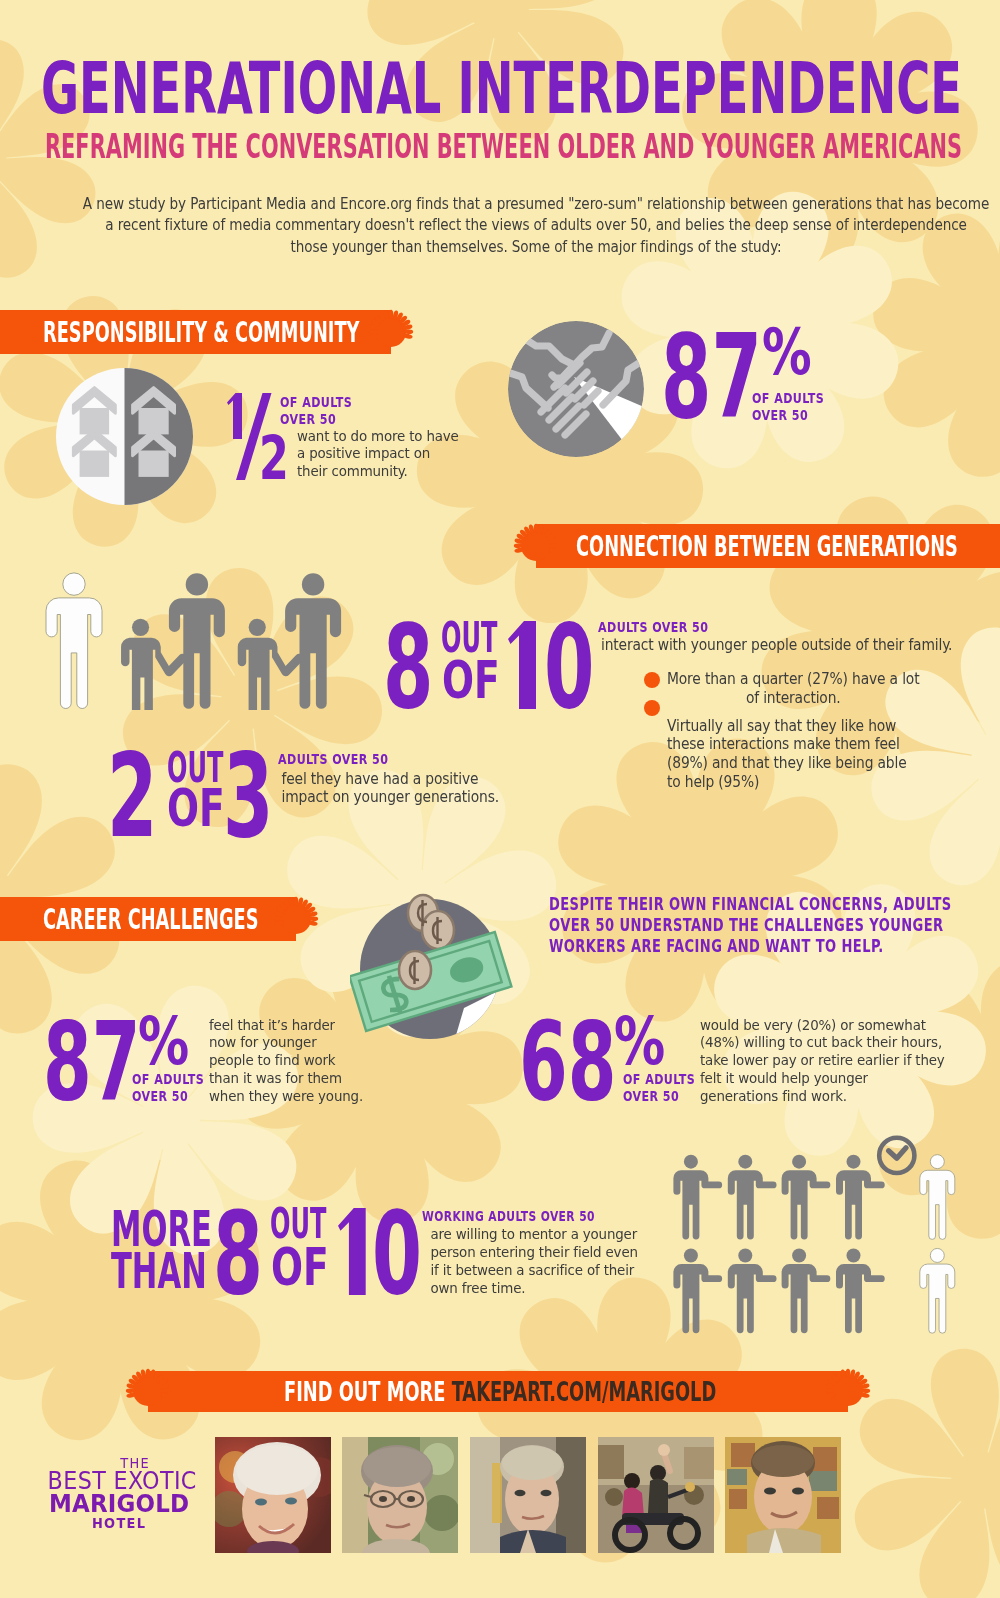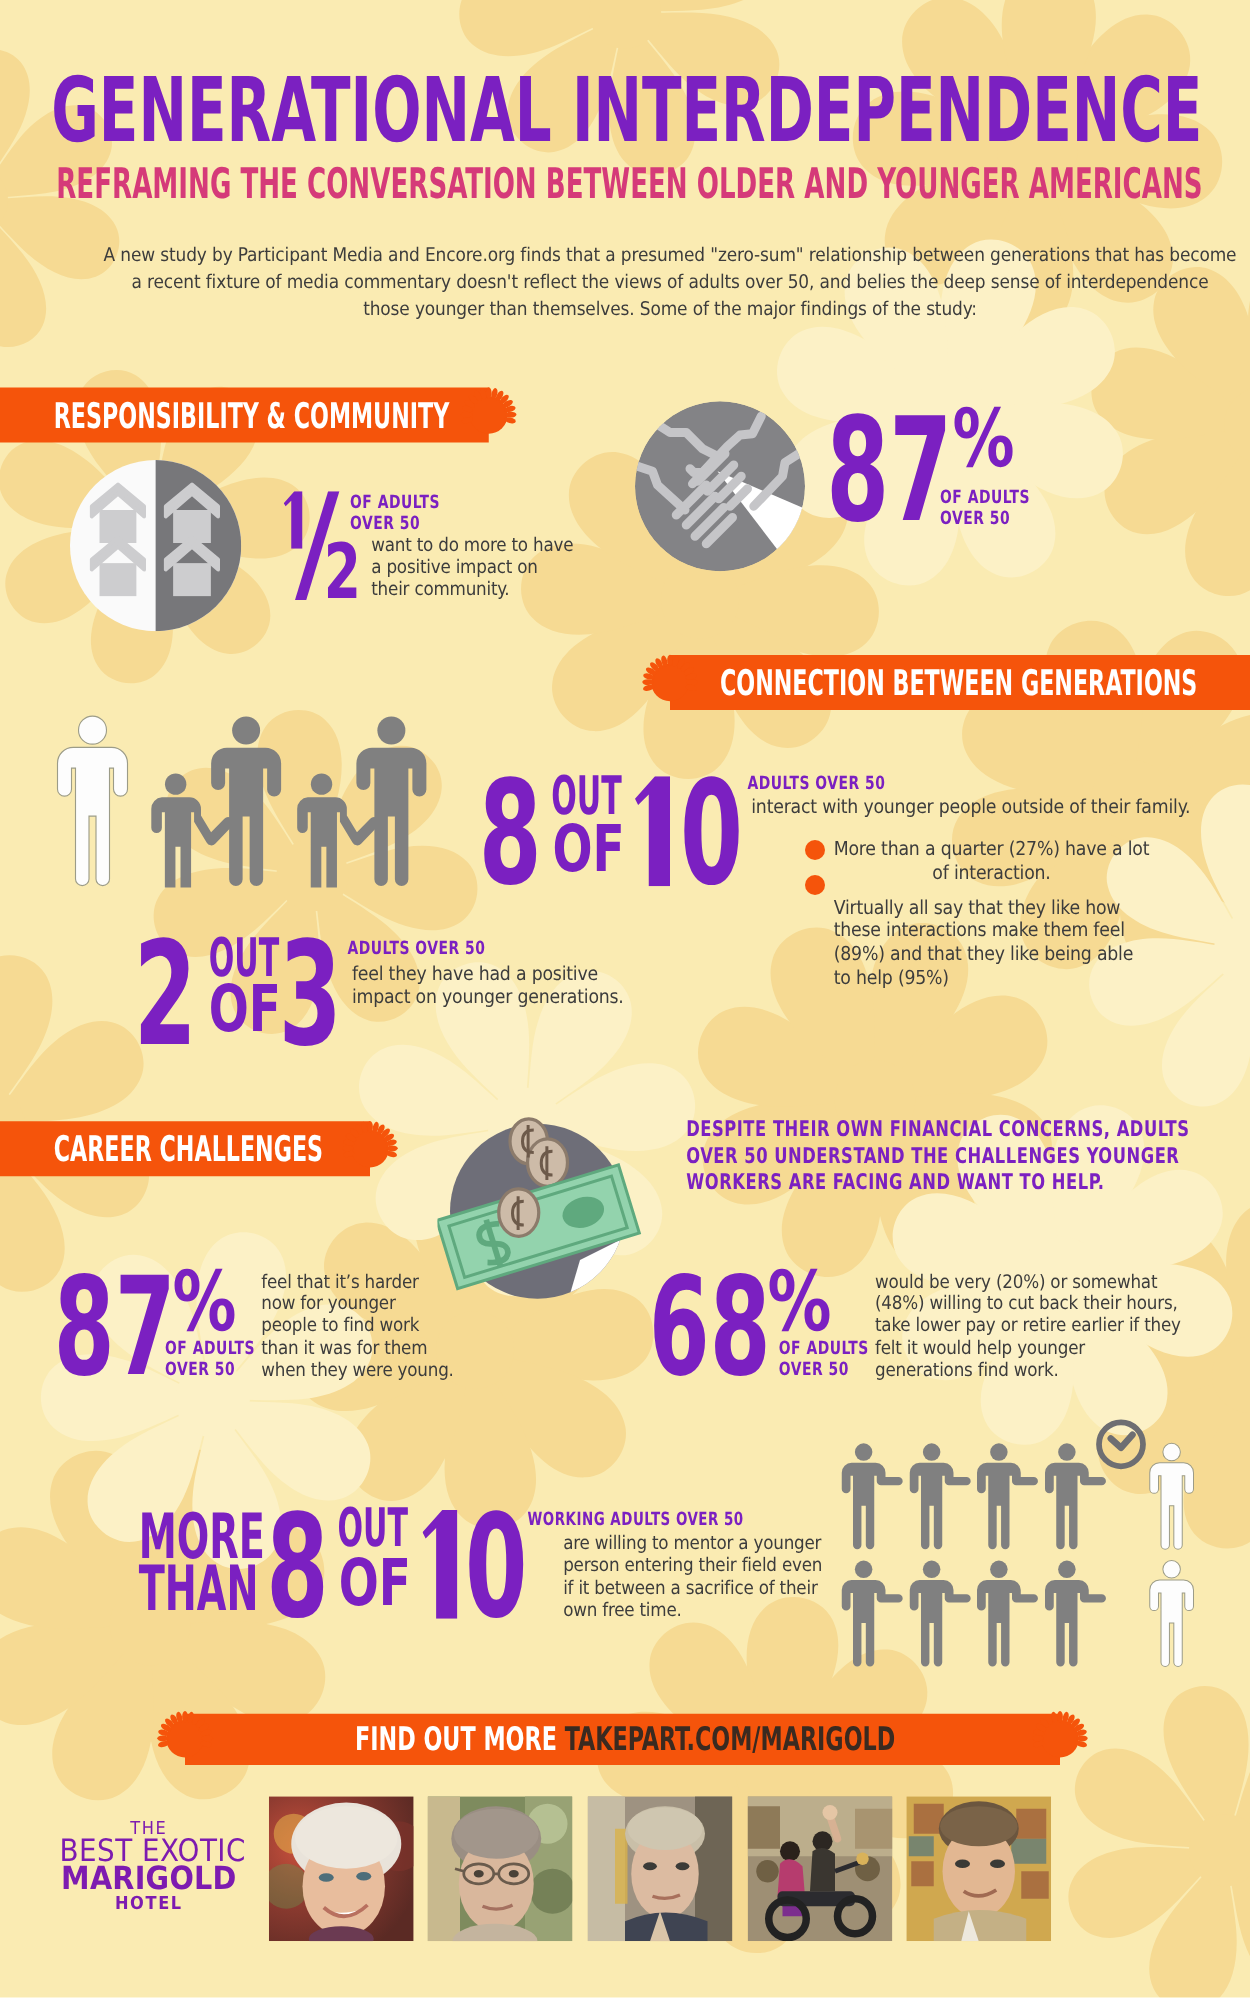--- a/index.html
+++ b/index.html
@@ -379,21 +379,21 @@
   <div class="qual" style="left:270.3px;top:1203.2px;font-size:42.5px;line-height:42.5px;transform:scaleX(0.629);letter-spacing:0;">OUT</div>
   <div class="qual" style="left:270.7px;top:1241.5px;font-size:51.7px;line-height:51.7px;transform:scaleX(0.810);letter-spacing:0;">OF</div>
   <div class="big one-glyph" style="left:338.3px;top:1207.5px;width:80px;height:87px;">
     <svg viewBox="0 0 80 87" width="80" height="87">
       <path d="M0 17.8 L15.8 0 L27.7 0 L27.7 87 L10.9 87 L10.9 14.3 L2.5 22.7 Z" fill="#7B20C1"></path>
     </svg>
     <span class="sr">10</span>
   </div>
   <div class="big" style="left:372.1px;top:1196.5px;font-size:114px;line-height:114px;transform:scaleX(.70);">0</div>
   <div class="qual" style="left:421.5px;top:1206.5px;transform:scaleX(.817);">WORKING ADULTS OVER 50</div>
-  <div class="para sm" style="left:430.5px;top:1226.3px;margin-left:20px;">
+  <div class="para sm" style="left:430.5px;top:1226.3px;">
     <div>are willing to mentor a younger</div>
     <div>person entering their field even</div>
     <div>if it between a sacrifice of their</div>
     <div>own free time.</div>
   </div>
 
   <svg width="0" height="0" style="position:absolute;left:-9999px;" aria-hidden="true">
     <defs>
 
       <g id="person">
@@ -678,21 +678,21 @@
             <ellipse cx="0" cy="-17.6" rx="2.3" ry="4.6" transform="translate(20,30) rotate(74.28571428571428)"></ellipse>
             <ellipse cx="0" cy="-17.6" rx="2.3" ry="4.6" transform="translate(20,30) rotate(89.14285714285714)"></ellipse>
             <ellipse cx="0" cy="-17.6" rx="2.3" ry="4.6" transform="translate(20,30) rotate(104)"></ellipse>
           </g>
         </svg>
       </div>
   </div>
 
   <div style="position:absolute;left:47.6px;top:1455.5px;width:143px;color:#7D1BB0;text-align:center;
               font-family:'DejaVu Sans',sans-serif;font-stretch:condensed;white-space:nowrap;">
-    <div style="position:absolute;left:0;top:0;width:143px;font-size:14.4px;line-height:14.4px;letter-spacing:1.3px;">THE</div>
+    <div style="position:absolute;left:16px;top:0;width:143px;font-size:14.4px;line-height:14.4px;letter-spacing:1.3px;">THE</div>
     <div style="position:absolute;left:0;top:13.2px;width:143px;font-size:24.7px;line-height:24.7px;letter-spacing:.4px;">BEST EXOTIC</div>
     <div style="position:absolute;left:0;top:35.9px;width:143px;font-size:25.5px;line-height:25.5px;font-weight:bold;letter-spacing:.2px;">MARIGOLD</div>
     <div style="position:absolute;left:0;top:60.2px;width:143px;font-size:14.4px;line-height:14.4px;font-weight:bold;letter-spacing:1.3px;">HOTEL</div>
   </div>
 
   <div style="position:absolute;left:214.5px;top:1437.3px;width:630px;height:116px;">
     <div class="photo ph1">
       <svg viewBox="0 0 116 116" width="116" height="116">
         <defs>
           <radialGradient id="bg1" cx="22%" cy="35%" r="85%">

